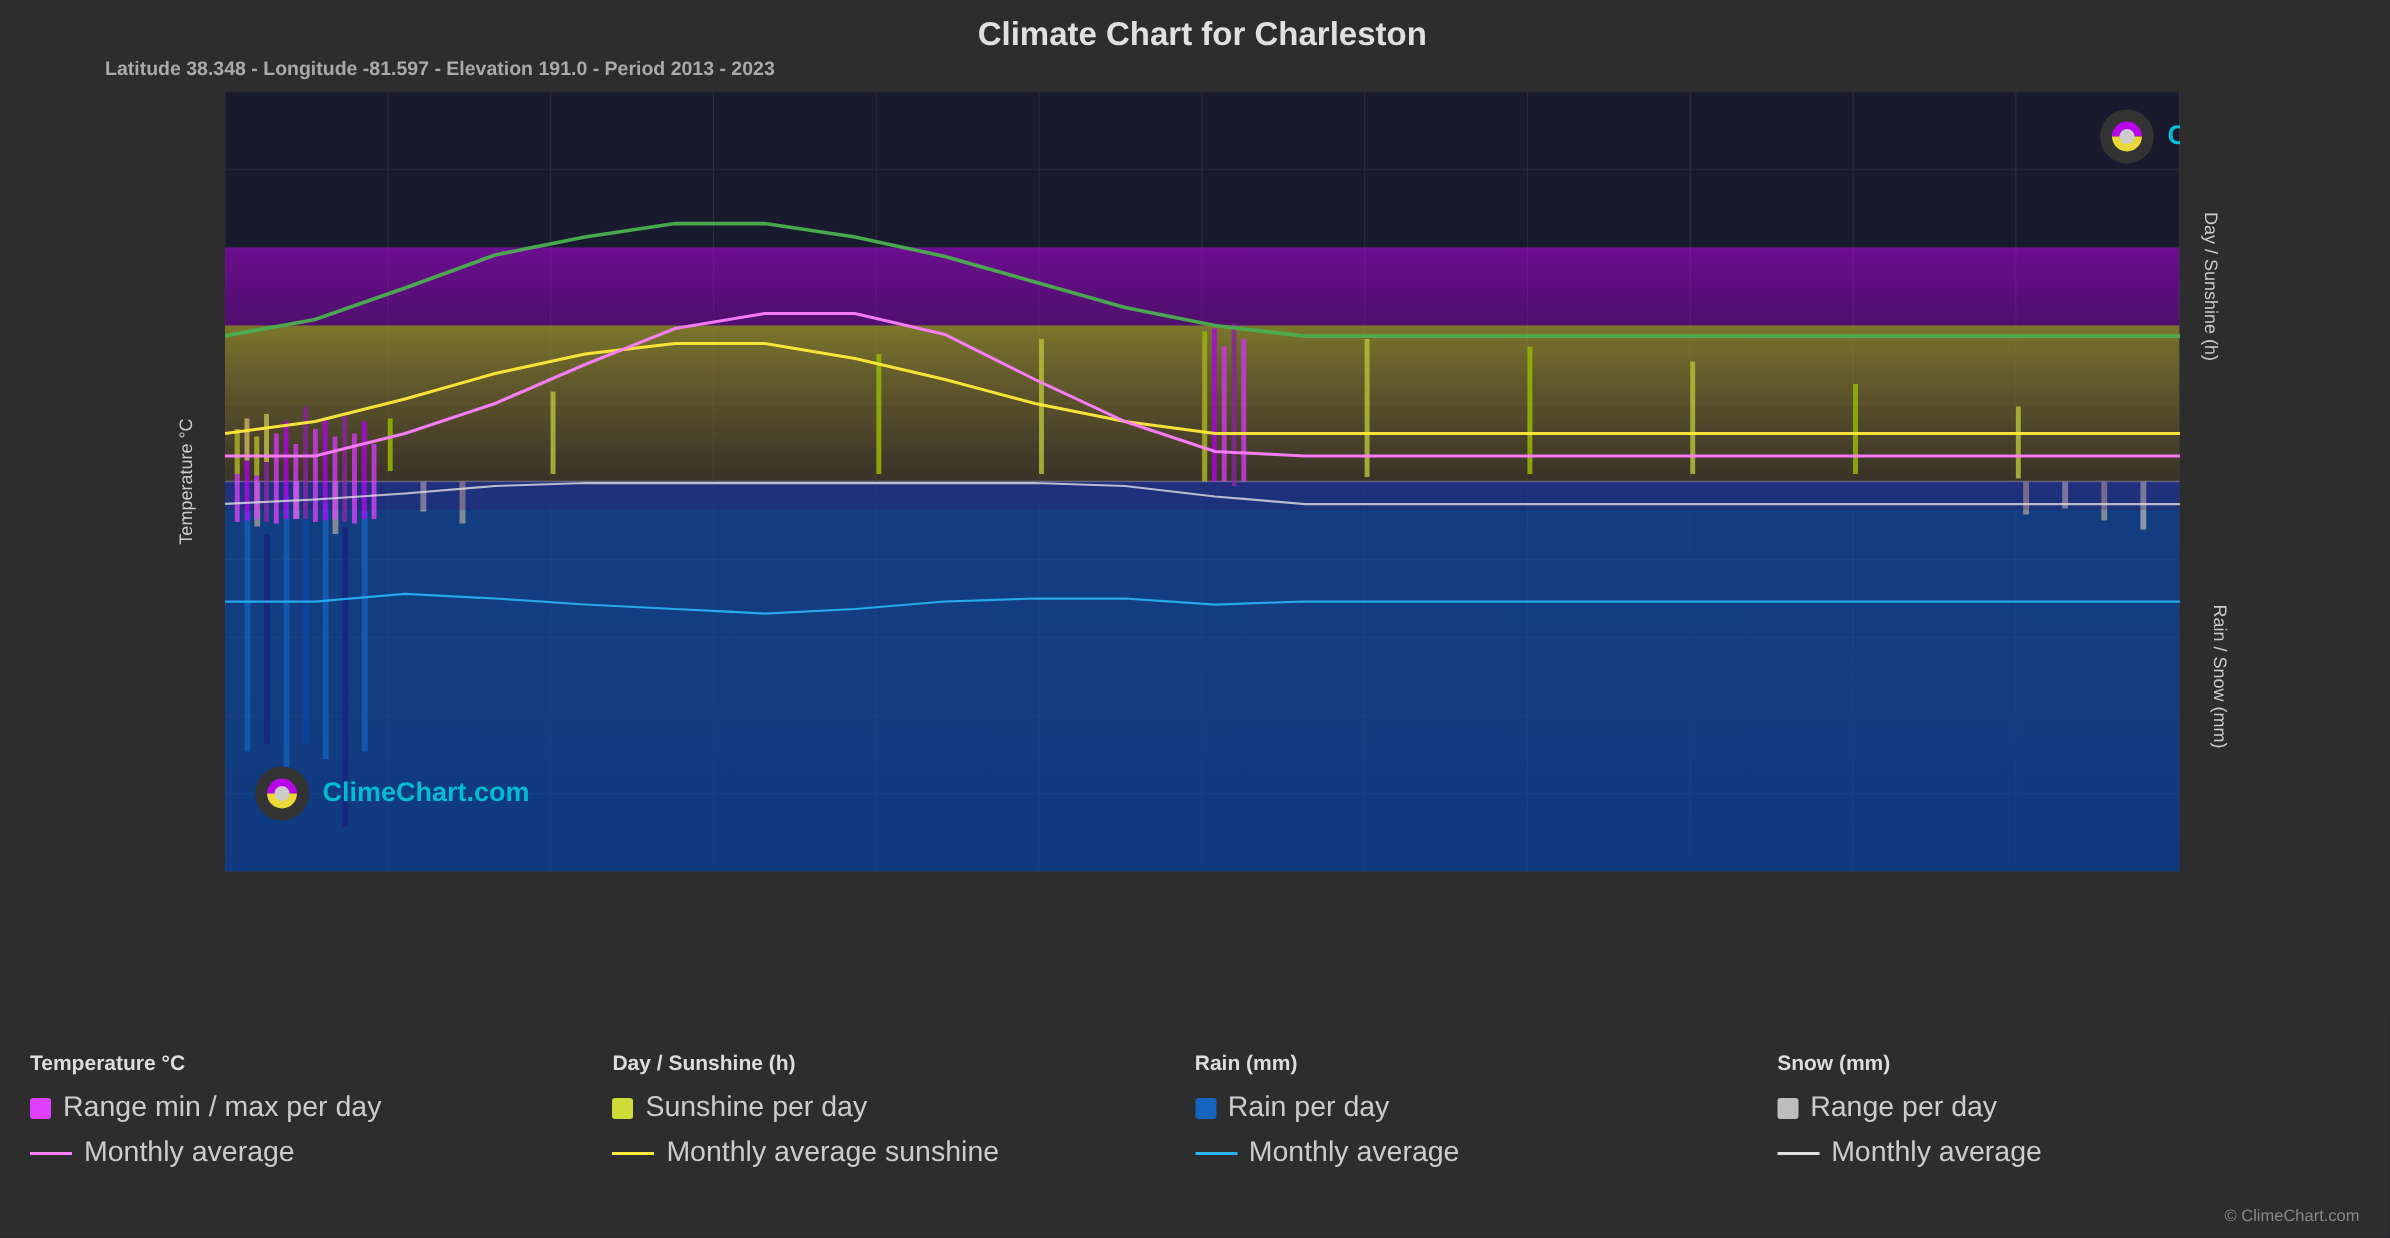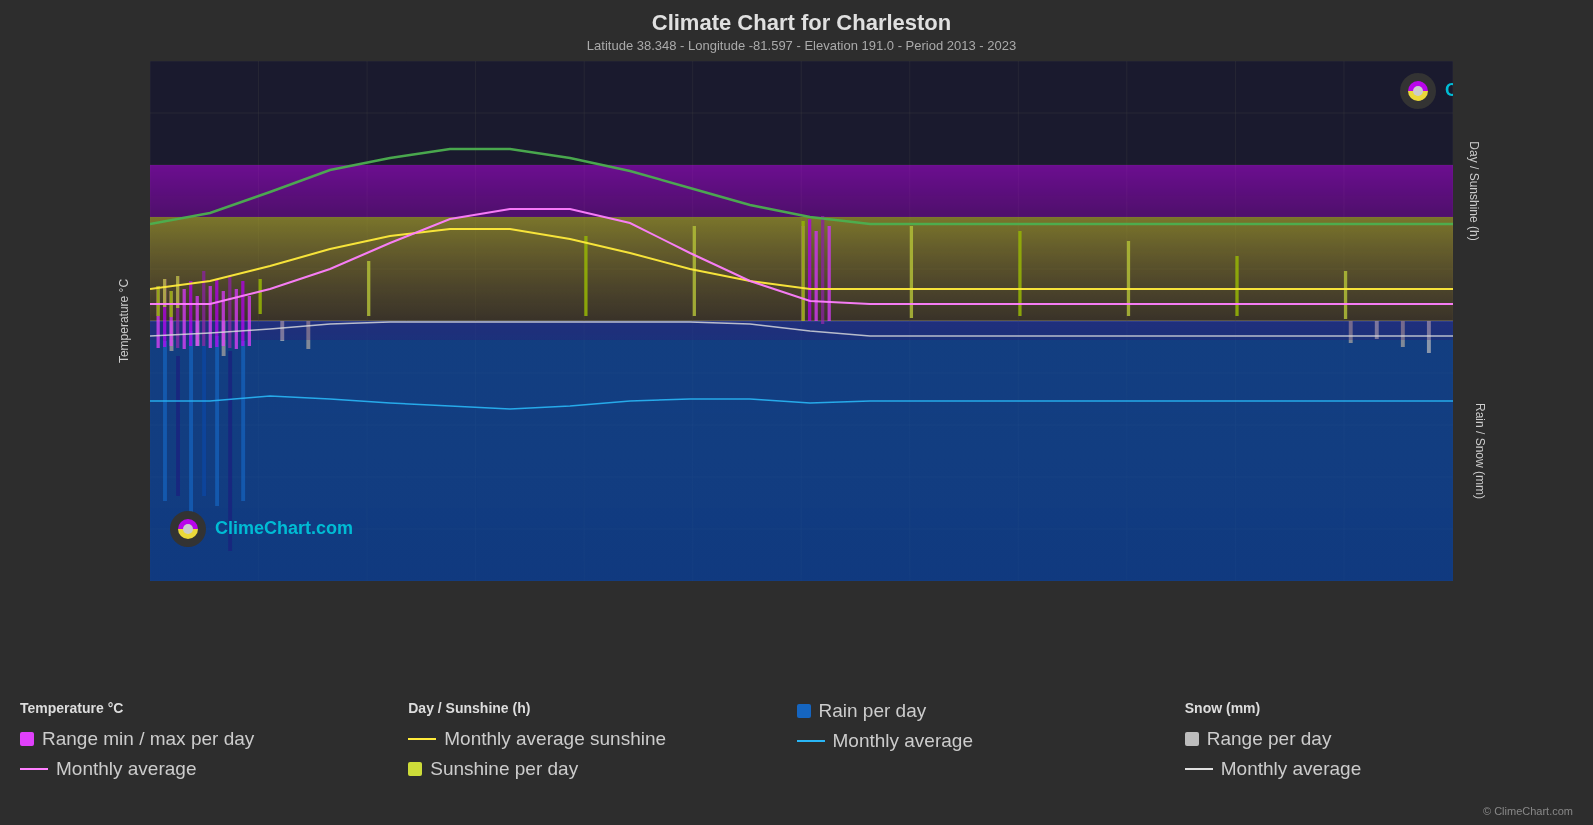--- a/index.html
+++ b/index.html
@@ -19,24 +19,24 @@
       padding: 10px 60px 92px 70px;
     }
     .chart-title {
       text-align: center;
       color: #e0e0e0;
       font-size: 22px;
       font-weight: bold;
       margin-bottom: 2px;
     }
     .chart-subtitle {
-      text-align: center;
       color: #aaa;
       font-size: 13px;
       margin-bottom: 8px;
+      font-weight: bold;
     }
     
     .axis-title-left {
       position: absolute;
       left: -68px;
       top: 50%;
       transform: translateY(-50%) rotate(-90deg);
       font-size: 12px;
       color: #ccc;
       white-space: nowrap;
@@ -433,30 +433,31 @@
       </div>
       <div class="legend-item">
         <div class="legend-line" style="background:#ff80ff;"></div>
         <span>Monthly average</span>
       </div>
     </div>
 
     <div class="legend-column">
       <div class="legend-title">Day / Sunshine (h)</div>
       <div class="legend-item">
+        <div class="legend-swatch-rect" style="background:#cddc39;"></div>
+        <span>Sunshine per day</span>
+      </div>
+      <div class="legend-item">
         <div class="legend-line" style="background:#ffeb3b;"></div>
         <span>Monthly average sunshine</span>
       </div>
-      <div class="legend-item">
-        <div class="legend-swatch-rect" style="background:#cddc39;"></div>
-        <span>Sunshine per day</span>
-      </div>
     </div>
 
     <div class="legend-column">
+      <div class="legend-title">Rain (mm)</div>
       <div class="legend-item">
         <div class="legend-swatch-rect" style="background:#1565c0;"></div>
         <span>Rain per day</span>
       </div>
       <div class="legend-item">
         <div class="legend-line" style="background:#29b6f6;"></div>
         <span>Monthly average</span>
       </div>
     </div>
 

